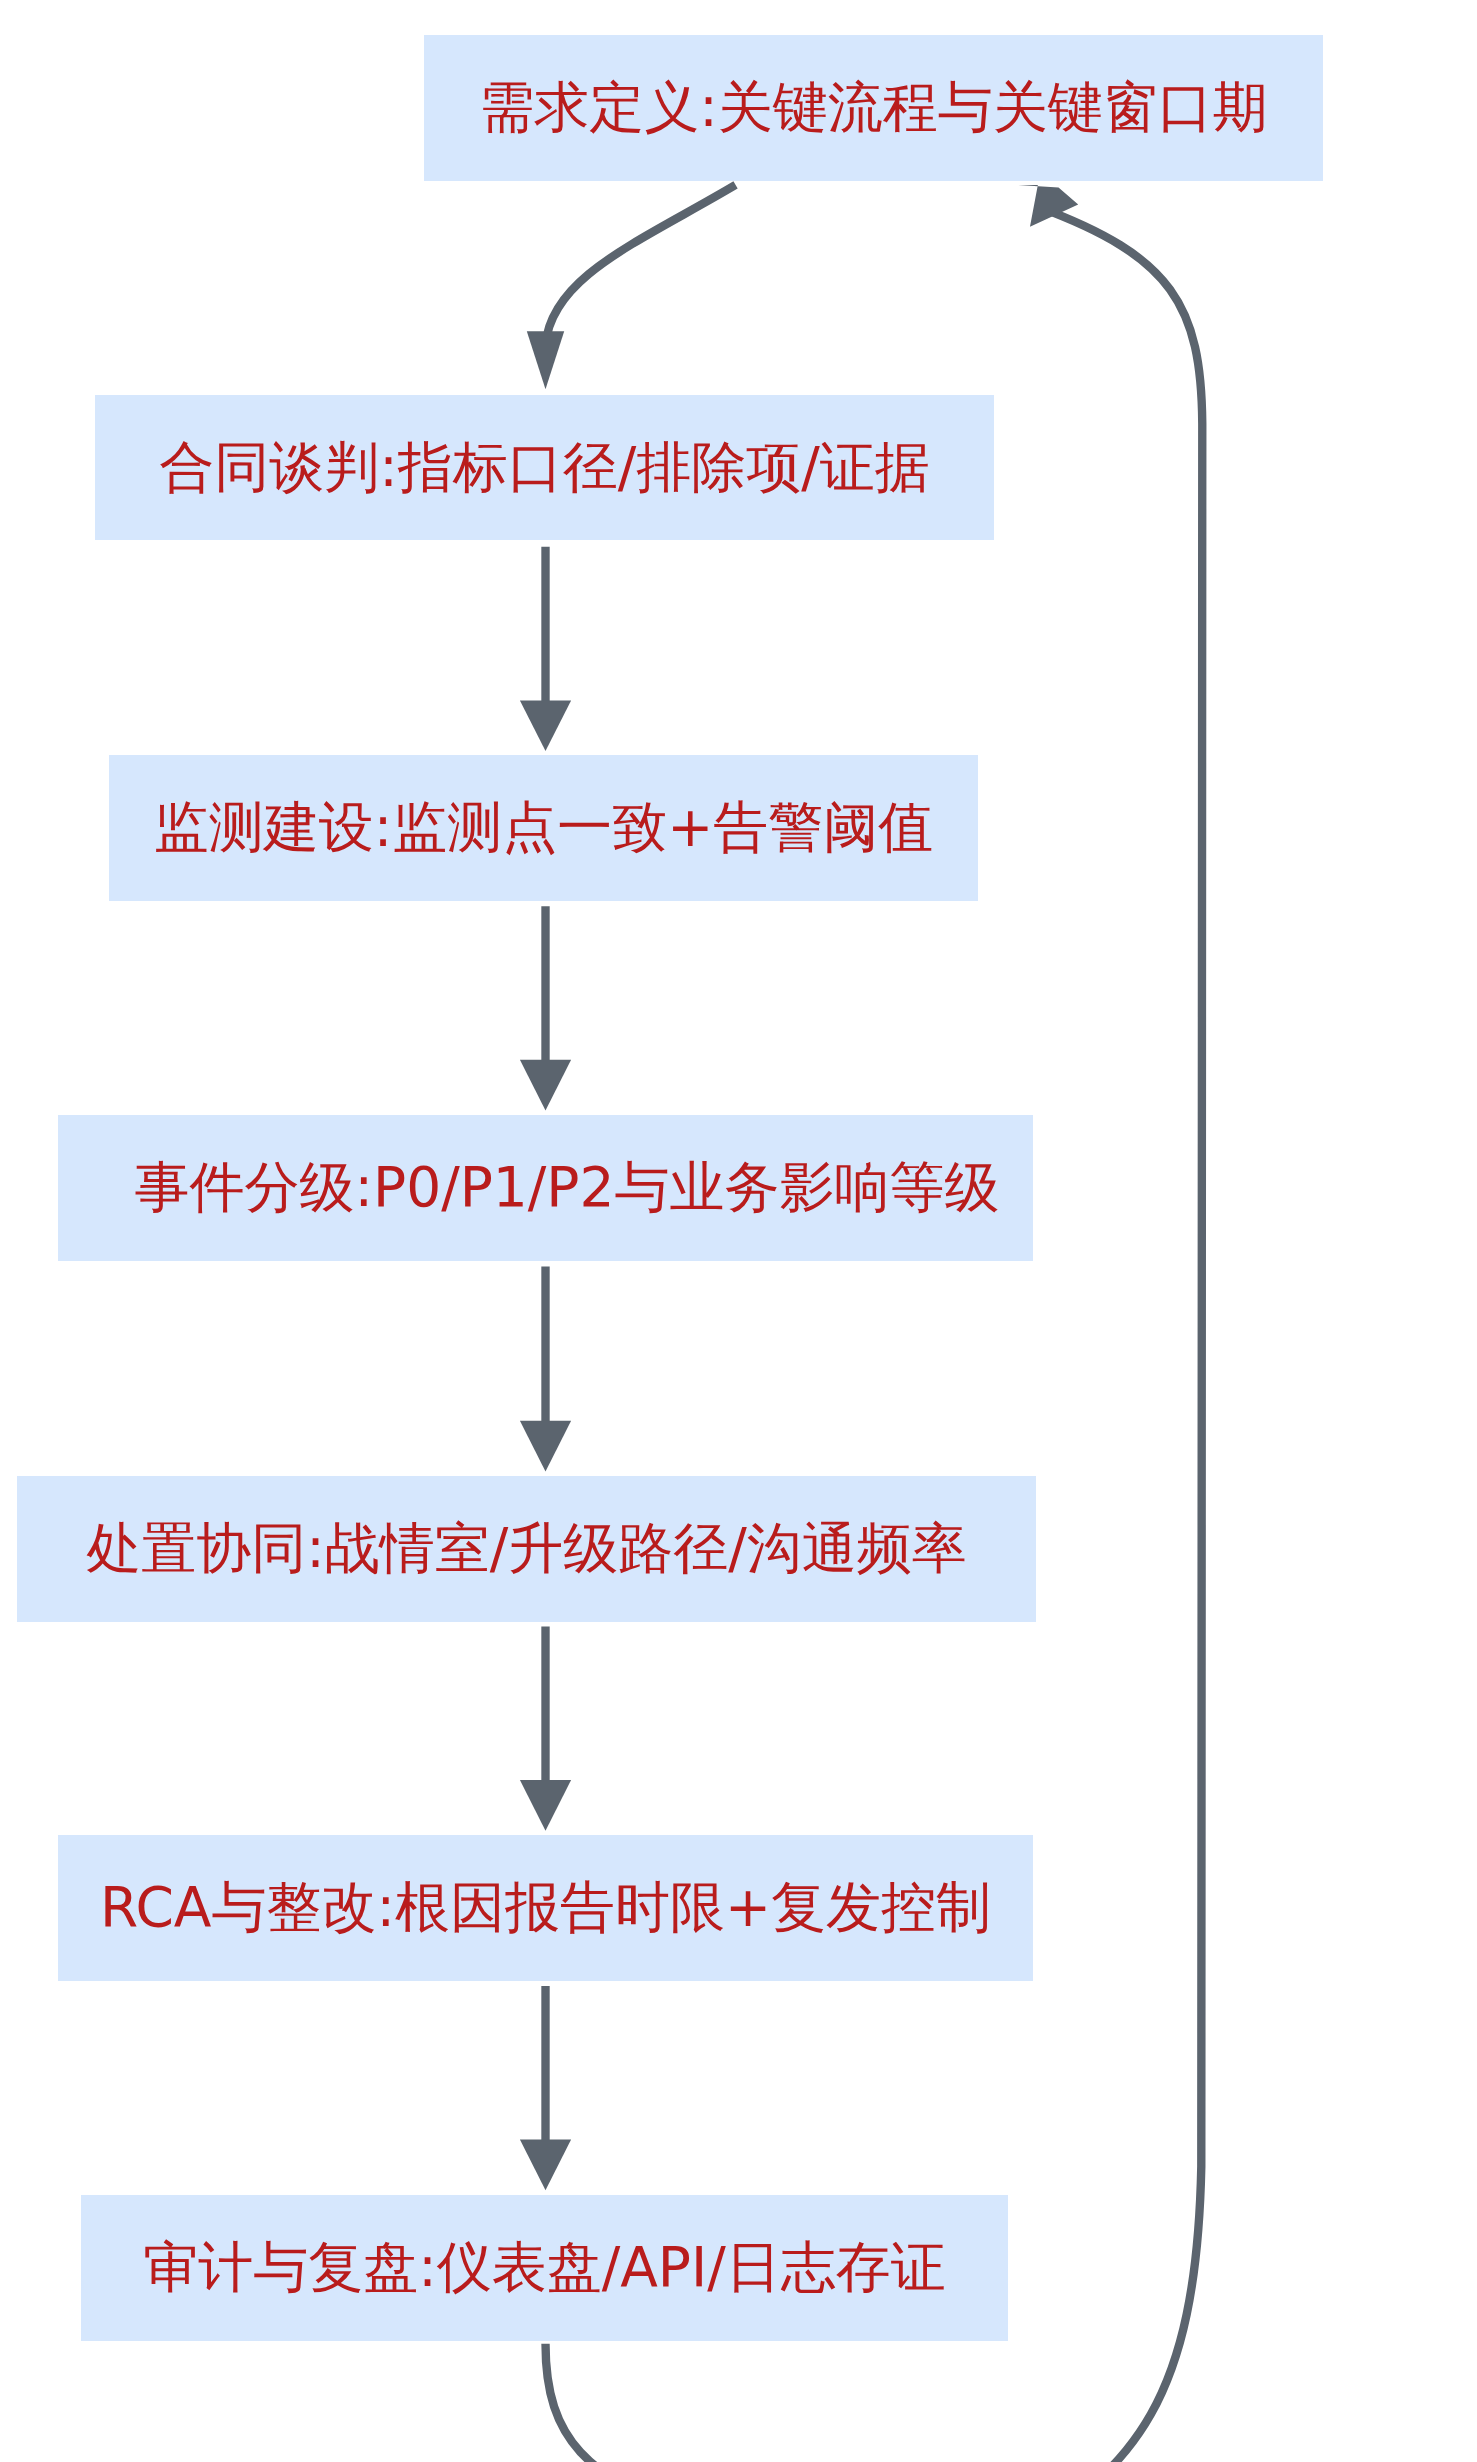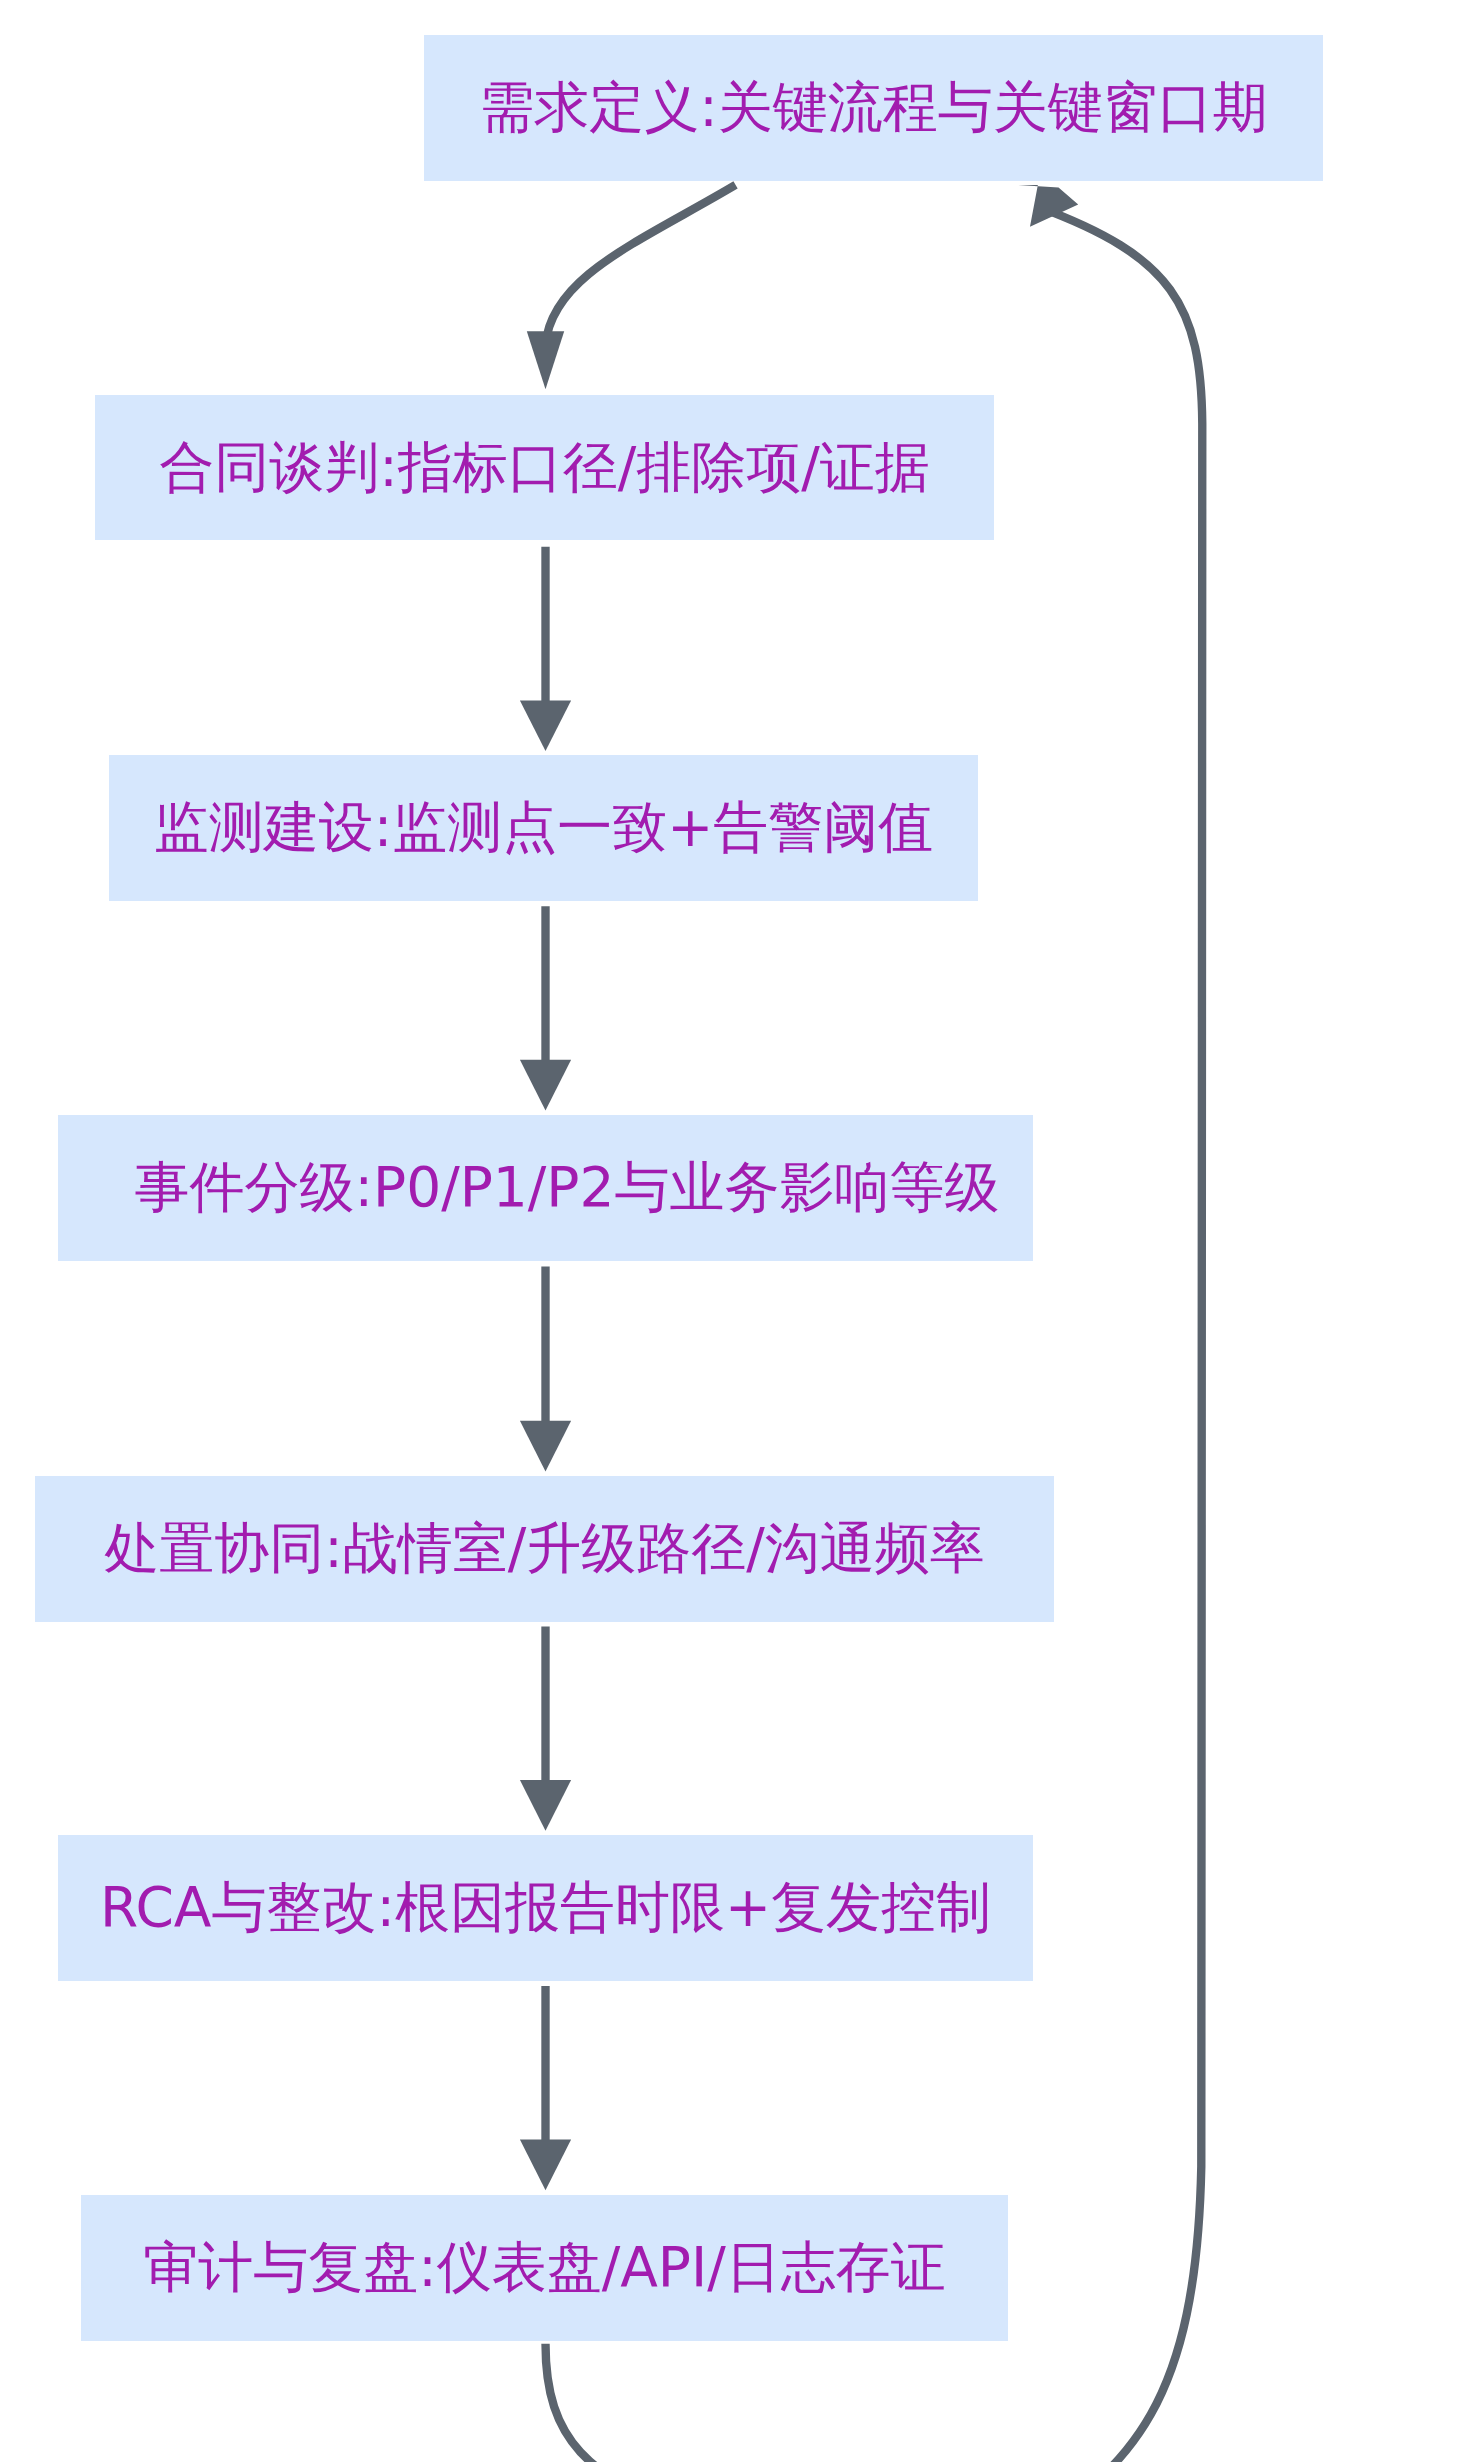--- a/index.html
+++ b/index.html
@@ -7,21 +7,21 @@
   #edges { position: absolute; left: 0; top: 0; width: 1477px; height: 2737px; }
   .node {
     position: absolute;
     background: #d6e7fd;
     display: flex; align-items: center; justify-content: center;
     box-sizing: border-box;
   }
   .node-label {
     font-family: "DejaVu Sans", "Liberation Sans", sans-serif;
     font-size: 55px;
-    color: #a21caf;
+    color: #b91c1c;
     white-space: nowrap;
     letter-spacing: 0px;
   }
   .edge { fill: none; stroke: #5b646e; stroke-width: 17; }
   .arrowhead { fill: #5b646e; }
 </style>
 </head>
 <body>
 
 <div id="canvas">
@@ -62,21 +62,21 @@
   </div>
 
   <div class="node" style="left:109px; top:755px; width:869px; height:146px;">
     <span class="node-label">监测建设:监测点一致+告警阈值</span>
   </div>
 
   <div class="node" style="left:58px; top:1115px; width:975px; height:146px;padding-left:43px;">
     <span class="node-label">事件分级:P0/P1/P2与业务影响等级</span>
   </div>
 
-  <div class="node" style="left:35px; top:1476px; width:1019px; height:146px;">
+  <div class="node" style="left:17px; top:1476px; width:1019px; height:146px;">
     <span class="node-label">处置协同:战情室/升级路径/沟通频率</span>
   </div>
 
   <div class="node" style="left:81px; top:2195px; width:927px; height:146px;">
     <span class="node-label">审计与复盘:仪表盘/API/日志存证</span>
   </div>
 
   <div class="node" style="left:58px; top:1835px; width:975px; height:146px;">
     <span class="node-label">RCA与整改:根因报告时限+复发控制</span>
   </div>

